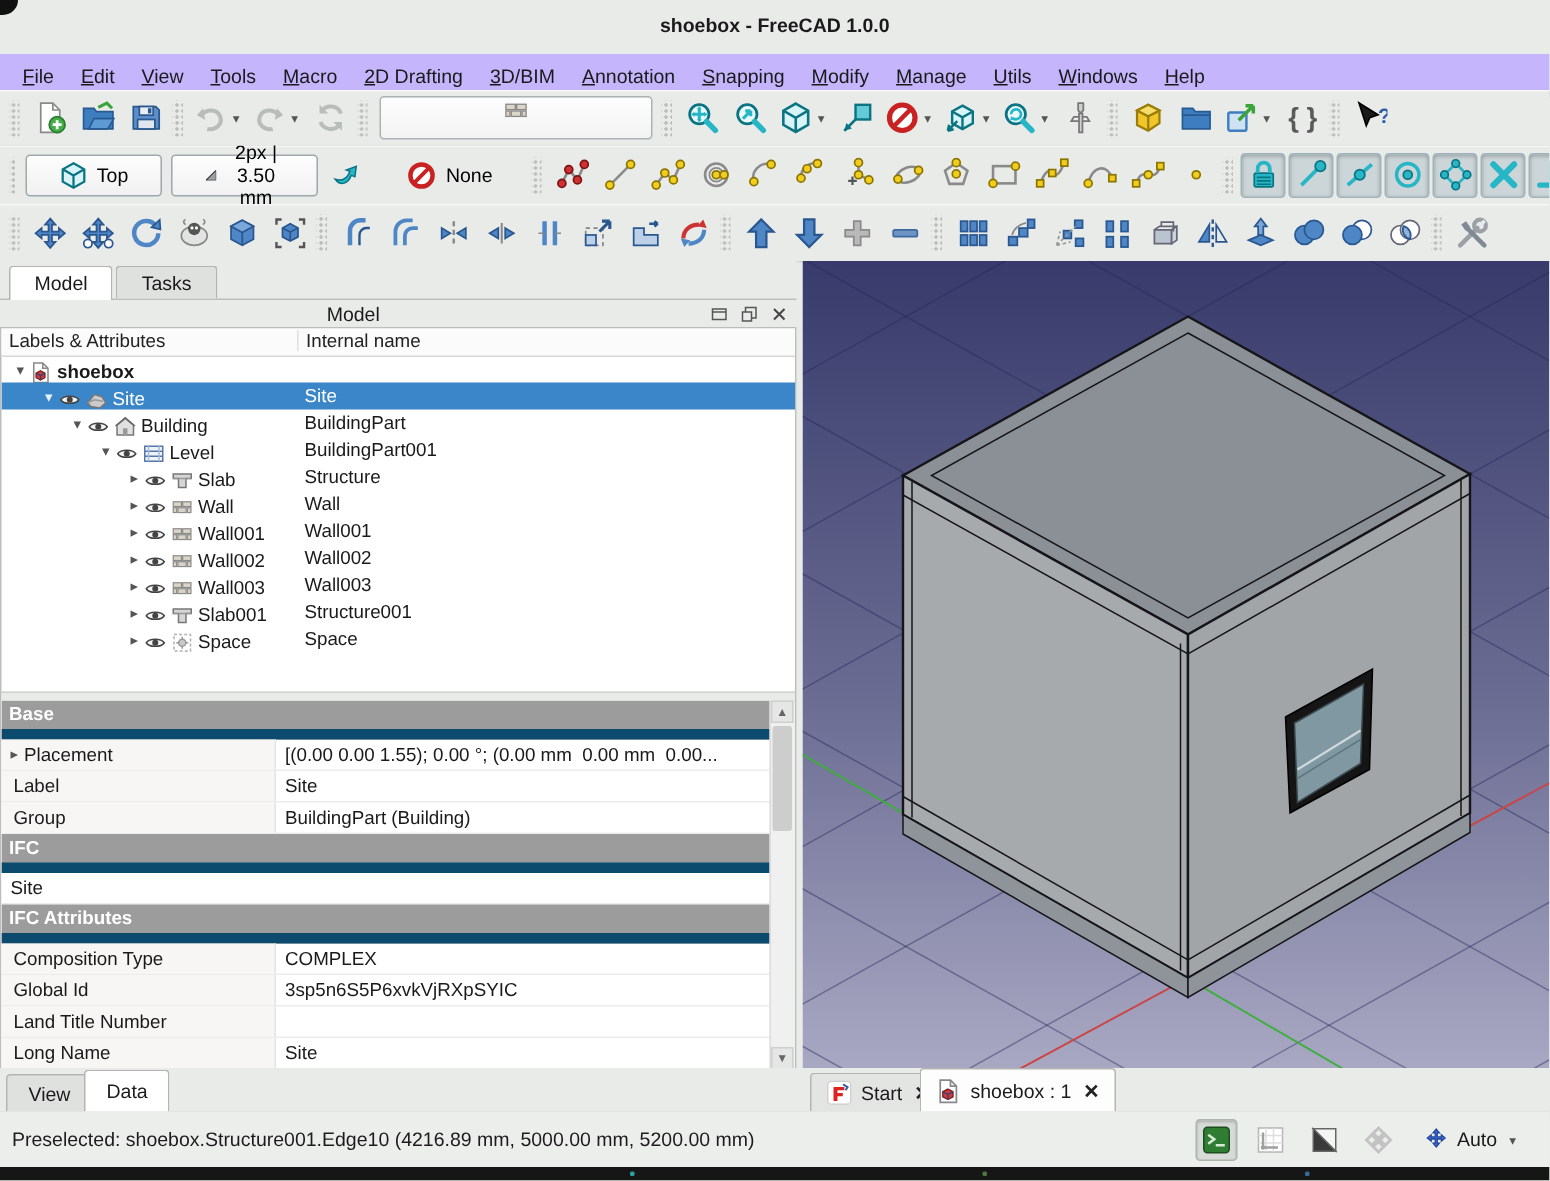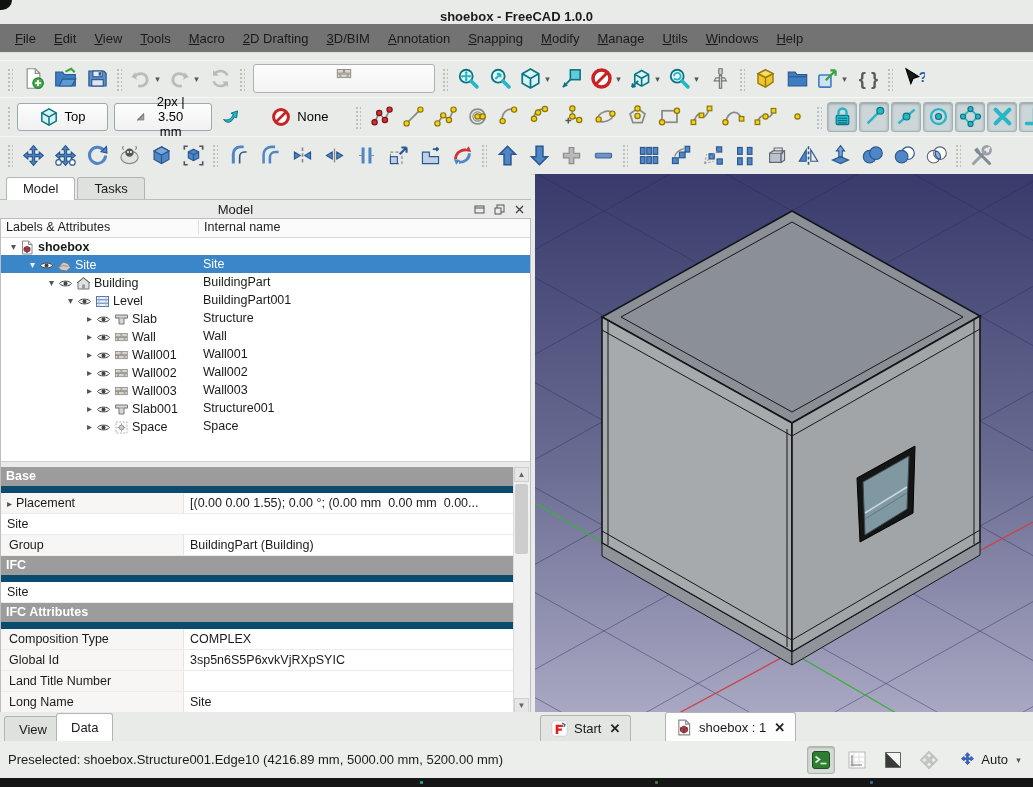--- a/index.html
+++ b/index.html
@@ -6,21 +6,21 @@
   body{
     width:1033px;height:787px;position:relative;overflow:hidden;
     font-family:"Liberation Sans",sans-serif;font-size:13px;color:#1a1a1a;
     background:#e9ebe9;
   }
   
   #titlebar{position:absolute;top:0;left:0;right:0;height:32px;background:#e9ebe9;
     display:flex;align-items:center;justify-content:center;font-weight:bold;font-size:13px;}
   #corner{position:absolute;top:0;left:0;width:12px;height:10px;background:#111;
     border-bottom-right-radius:10px;}
-  #menubar{position:absolute;top:24px;left:0;right:0;height:28px;background:#737373;
+  #menubar{position:absolute;top:36px;left:0;right:0;height:28px;background:#c4b5fd;
     display:flex;align-items:center;padding-left:6px;border-bottom:1px solid #dcdedc;}
   .menuitem{padding:0 9px;line-height:27px;cursor:default;}
   .menuitem u{text-decoration:underline;}
   
   .toolbar{position:absolute;left:0;right:0;background:#e9ebe9;display:flex;align-items:center;
     padding-left:4px;border-bottom:1px solid #d4d6d4;box-shadow:inset 0 1px 0 #f6f7f6;overflow:hidden;}
   #tb-standard{top:60px;height:37px;}
   #tb-bim{top:97px;height:39px;}
   #tb-modify{top:136px;height:38px;}
   .tbgroup{display:flex;align-items:center;}
@@ -94,30 +94,30 @@
   .dtab.active{background:#fff;height:27px;}
   #tab-view{left:4px;}
   #tab-data{left:56px;}
   .mtab{position:absolute;bottom:0;height:25px;display:flex;align-items:center;gap:6px;
     padding:0 10px;border:1px solid #b4b4b4;border-bottom:none;border-radius:3px 3px 0 0;
     background:#e3e5e3;font-size:13px;}
   .mtab.active{background:#fdfdfd;height:28px;}
   .mtab .icn{width:17px;height:17px;}
   .tclose{font-weight:bold;font-size:13px;color:#222;margin-left:2px;}
   #mtab-0{left:540px;}
-  #mtab-1{left:665px;}
+  #mtab-1{left:613px;}
   
   #statusbar{position:absolute;top:741px;left:0;right:0;height:37px;background:#eceeec;
     display:flex;align-items:center;padding:0 8px;box-sizing:border-box;}
   #status-message{flex:1;font-size:13px;color:#1c1c1c;}
   .stbtn{width:26px;height:26px;display:inline-flex;align-items:center;justify-content:center;
     border:1px solid transparent;border-radius:3px;margin-left:8px;}
   .stbtn.pressed{background:#d7dbd7;border:1px solid #aeb4ae;box-shadow:inset 0 1px 2px rgba(0,0,0,.2);}
   .stbtn .icn{width:20px;height:20px;}
-  #navstyle{display:inline-flex;align-items:center;gap:5px;margin-left:16px;margin-right:2px;}
+  #navstyle{display:inline-flex;align-items:center;gap:5px;margin-left:16px;margin-right:12px;}
   #navstyle .icn{width:17px;height:17px;}
   
   #strip{position:absolute;top:778px;left:0;right:0;height:9px;background:#161616;}
   #strip i{position:absolute;top:3px;width:3px;height:3px;border-radius:1px;display:block;}
   button{font-family:inherit;cursor:default;}
 </style>
 </head>
 <body>
 
 <div id="titlebar">
@@ -1098,20 +1098,23 @@
     <div id="props">
         <div class="pgroup">Base</div>
         <div class="prow">
           <div class="plabel">
             <span class="expander">▸</span>
             <span>Placement</span>
           </div>
           <div class="pval">[(0.00 0.00 1.55); 0.00 °; (0.00 mm  0.00 mm  0.00...</div>
         </div>
         <div class="prow">
+          <div class="plabel">
+            <span>Label</span>
+          </div>
           <div class="pval">Site</div>
         </div>
         <div class="prow">
           <div class="plabel">
             <span>Group</span>
           </div>
           <div class="pval">BuildingPart (Building)</div>
         </div>
         <div class="pgroup">IFC</div>
         <div class="prow">

